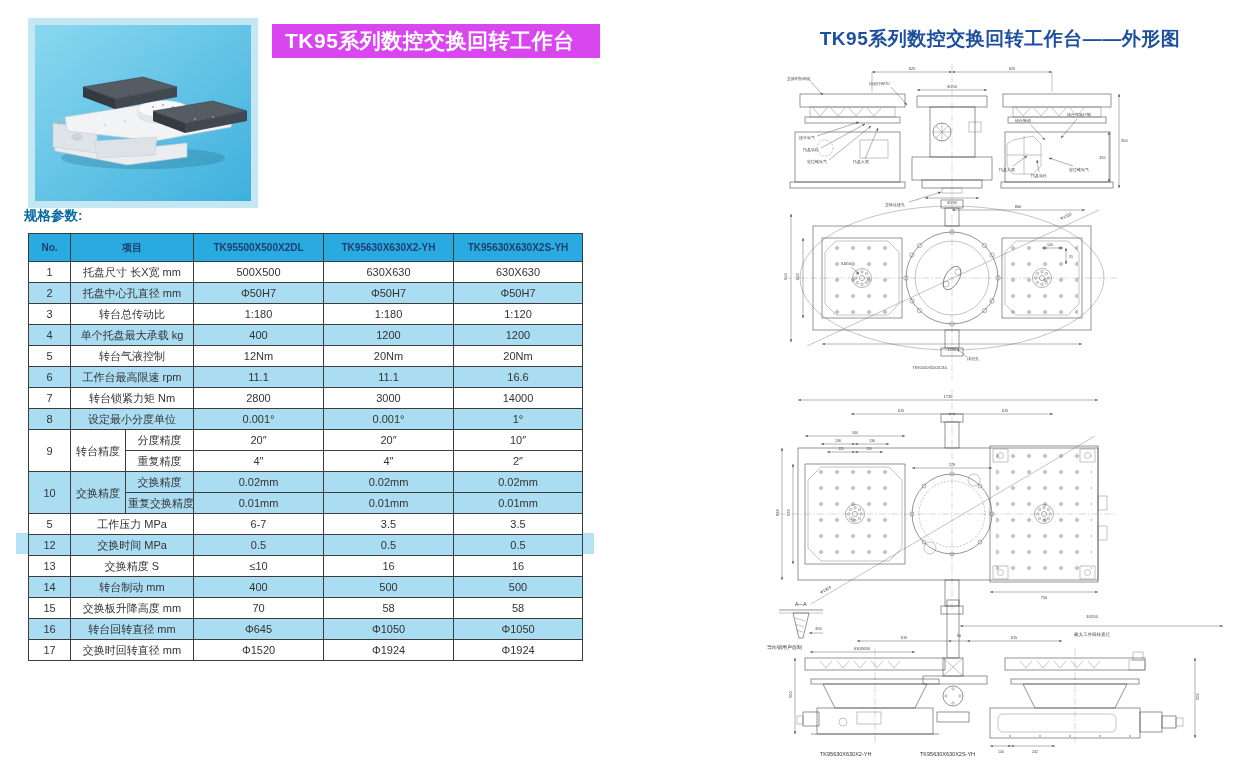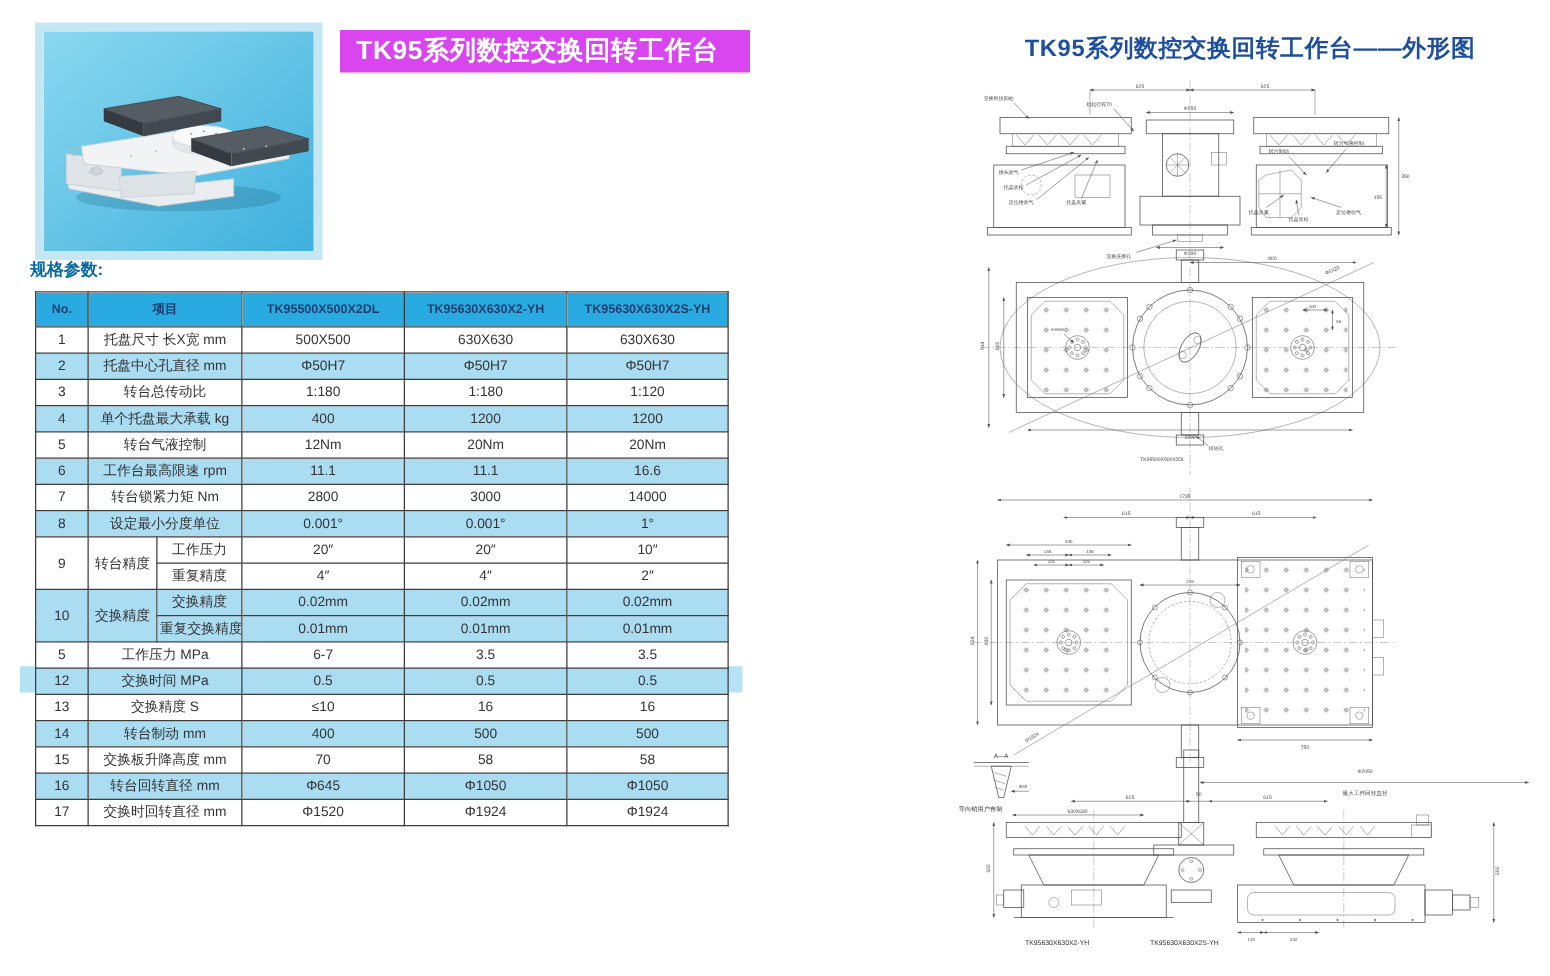--- a/index.html
+++ b/index.html
@@ -165,21 +165,21 @@
         <tr class="blue">
           <td>8</td>
           <td colspan="2">设定最小分度单位</td>
           <td>0.001°</td>
           <td>0.001°</td>
           <td>1°</td>
         </tr>
         <tr class="">
           <td rowspan="2">9</td>
           <td rowspan="2">转台精度</td>
-          <td>工作压力</td>
+          <td>分度精度</td>
           <td>20″</td>
           <td>20″</td>
           <td>10″</td>
         </tr>
         <tr class="">
           <td>重复精度</td>
           <td>4″</td>
           <td>4″</td>
           <td>2″</td>
         </tr>

